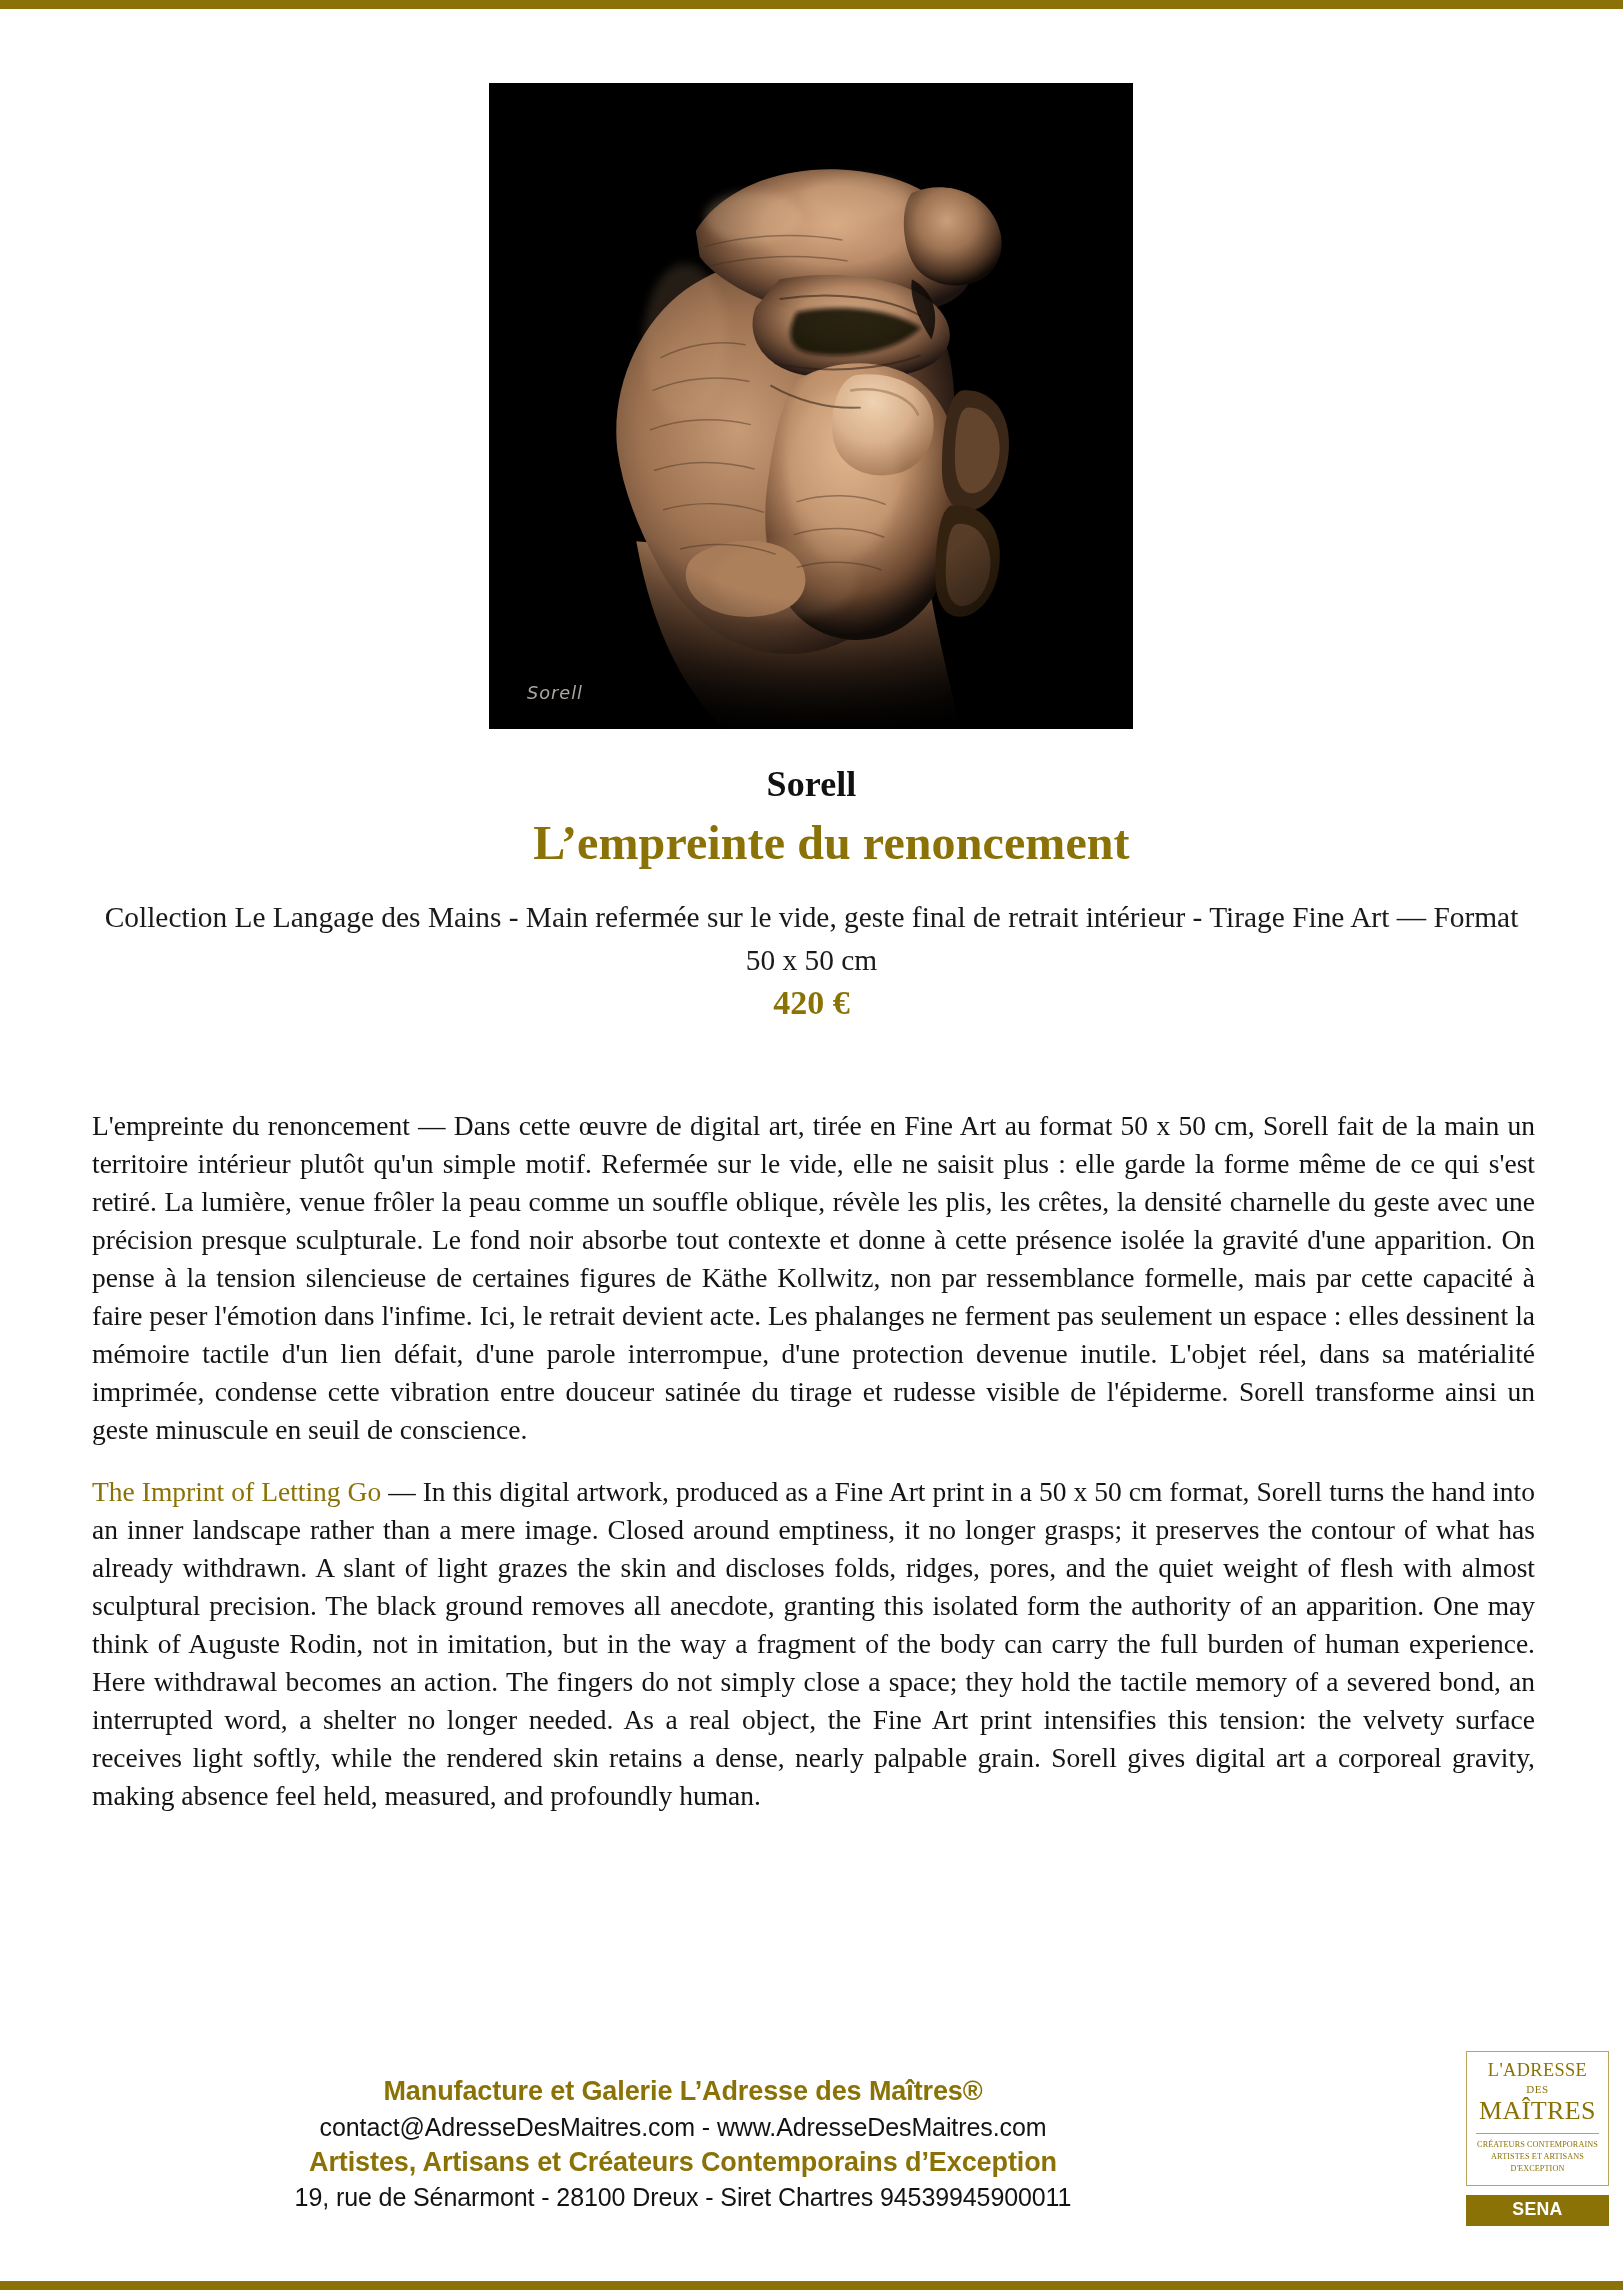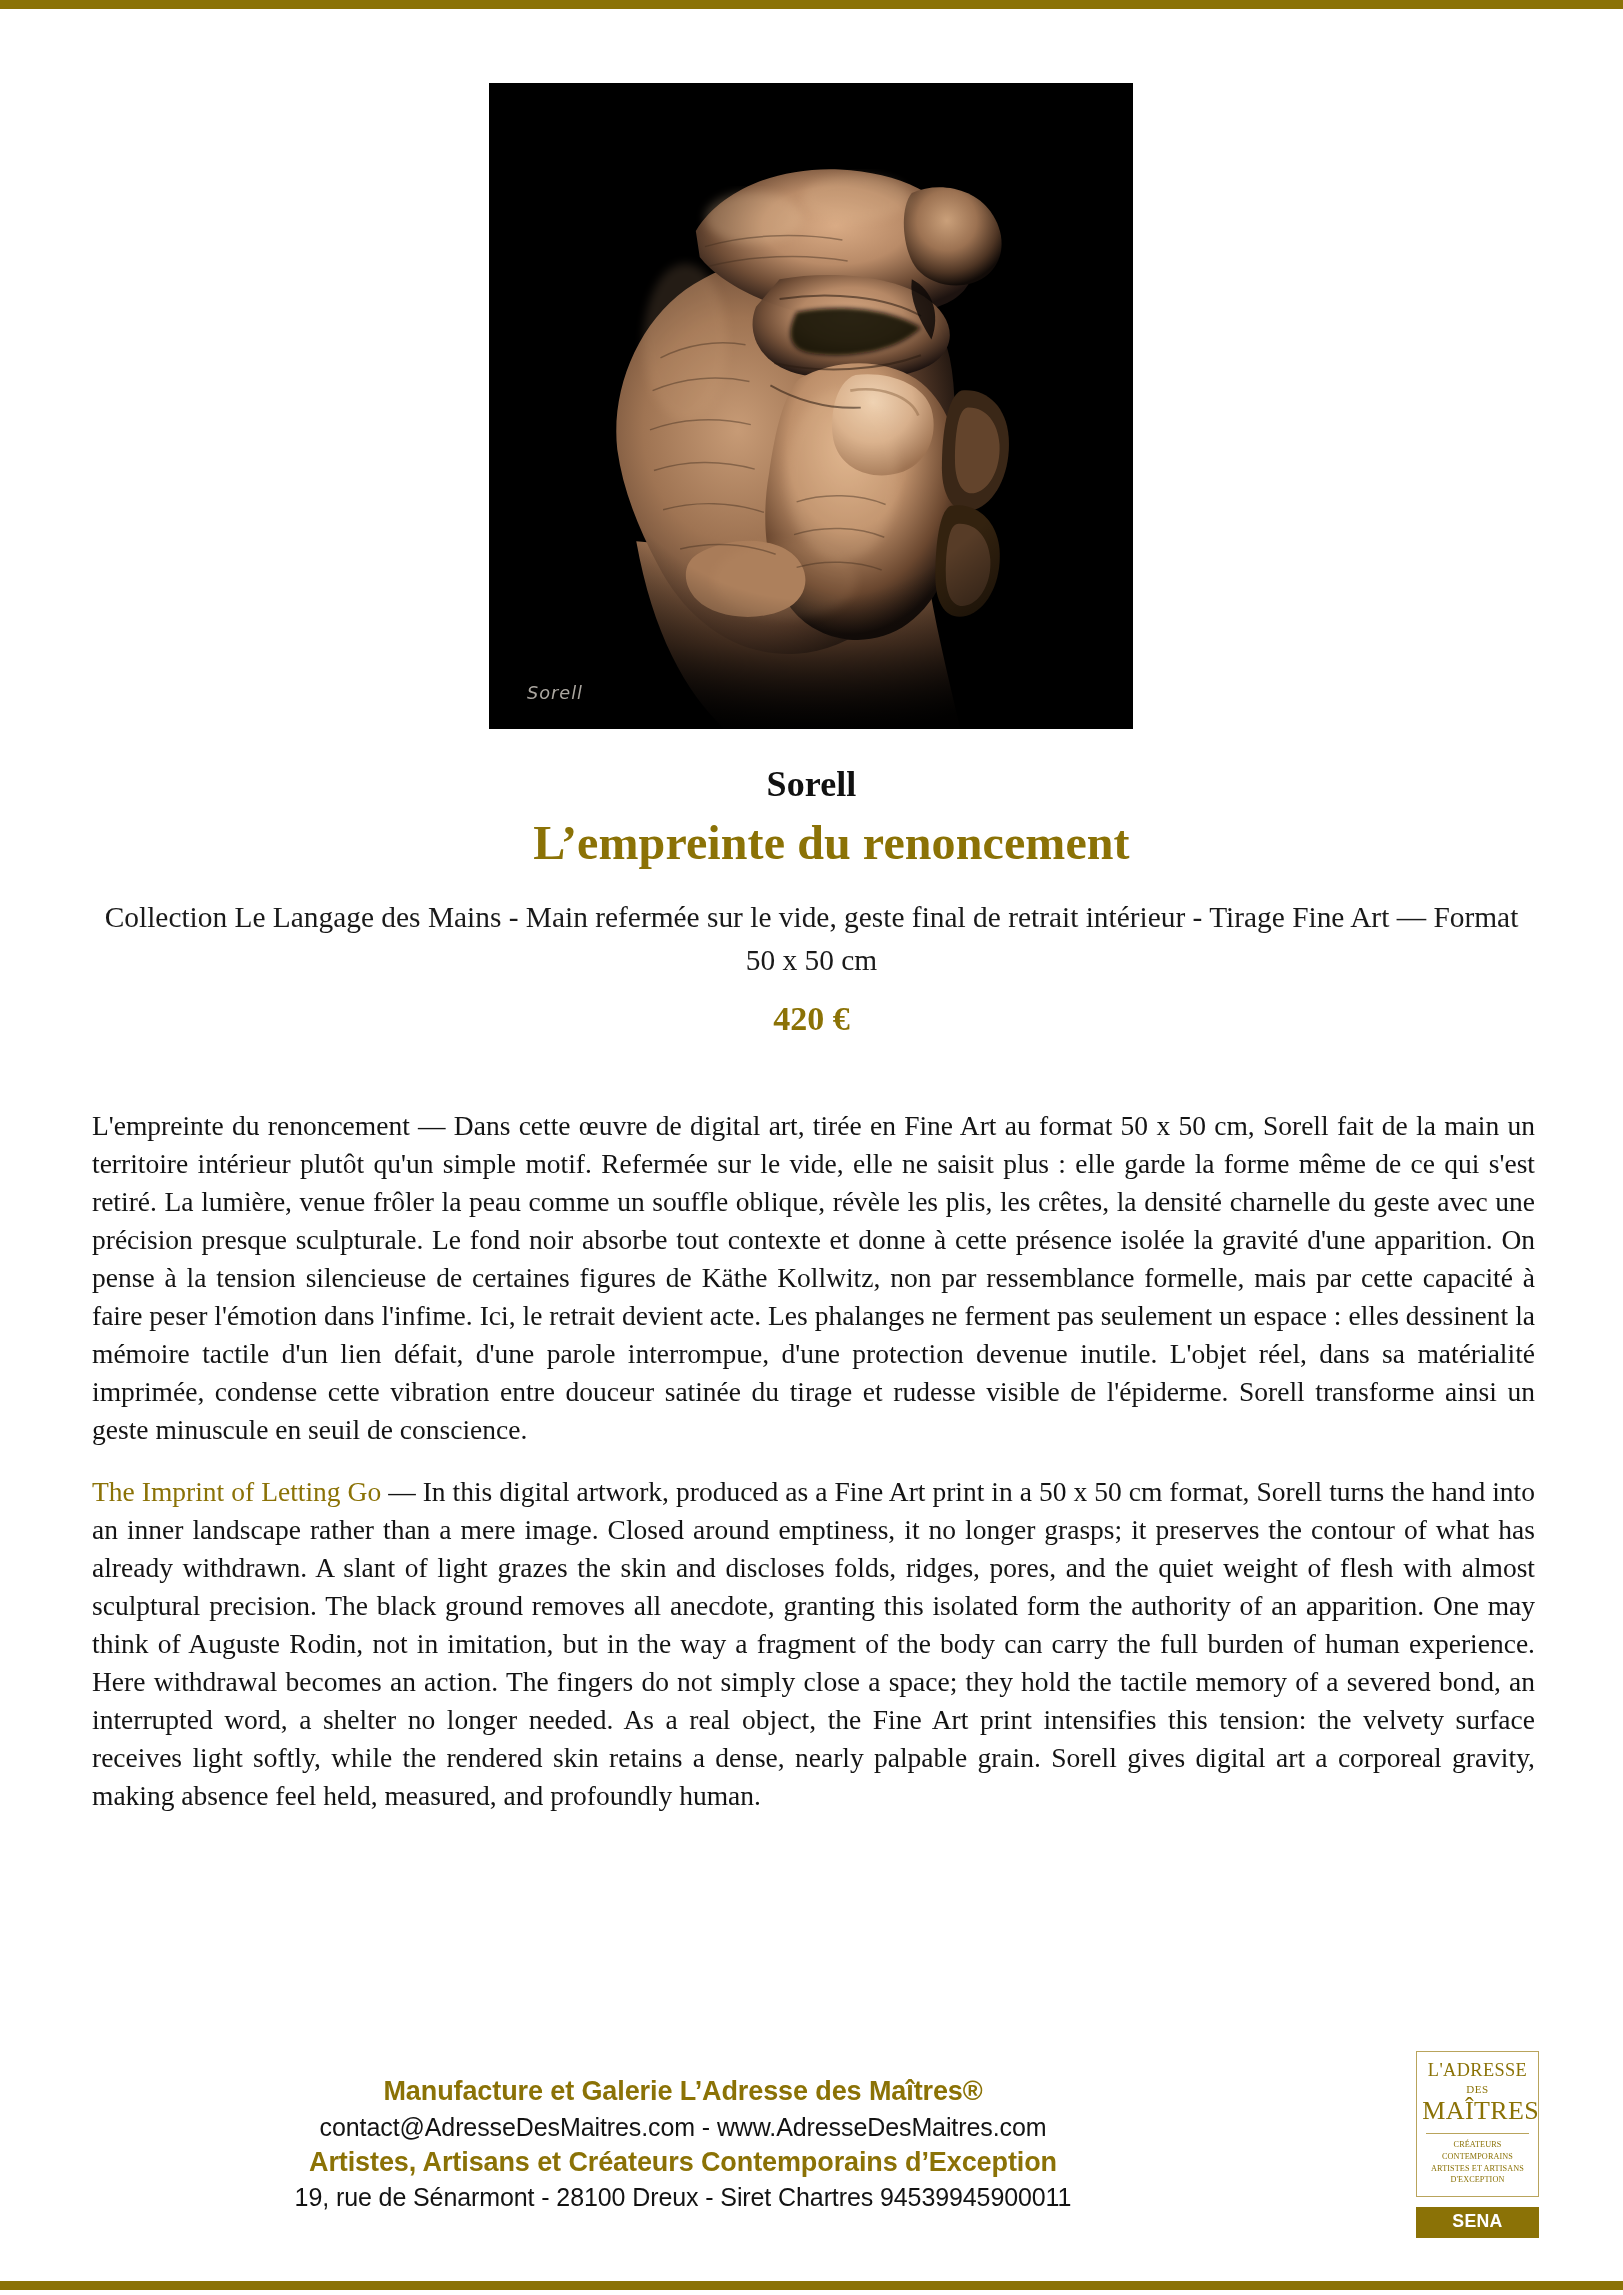--- a/index.html
+++ b/index.html
@@ -85,21 +85,21 @@
     padding-left: 40px;
   }
   .artwork-subtitle {
     margin: 26px auto 0;
     width: 1427px;
     font-size: 29.4px;
     line-height: 1.45;
     color: #1a1a1a;
   }
   .artwork-price {
-    margin-top: 19px;
+    margin-top: 3px;
     font-weight: 700;
     font-size: 34px;
     color: #8b7206;
   }
 
   
   .body-copy {
     position: absolute;
     left: 92px;
     top: 1107px;
@@ -135,23 +135,23 @@
   .footer-plain {
     font-weight: 400;
     font-size: 25px;
     color: #131313;
     letter-spacing: -0.1px;
   }
 
   
   .logo-area {
     position: absolute;
-    left: 1416px;
+    left: 1466px;
     top: 2051px;
-    width: 123px;
+    width: 143px;
   }
   .logo-box {
     border: 1.3px solid #b9a45c;
     padding: 9.2px 5.2px 10.5px;
     text-align: center;
     background: #fff;
   }
   .logo-l1 {
     font-family: "Liberation Serif", serif;
     font-size: 18.3px;

